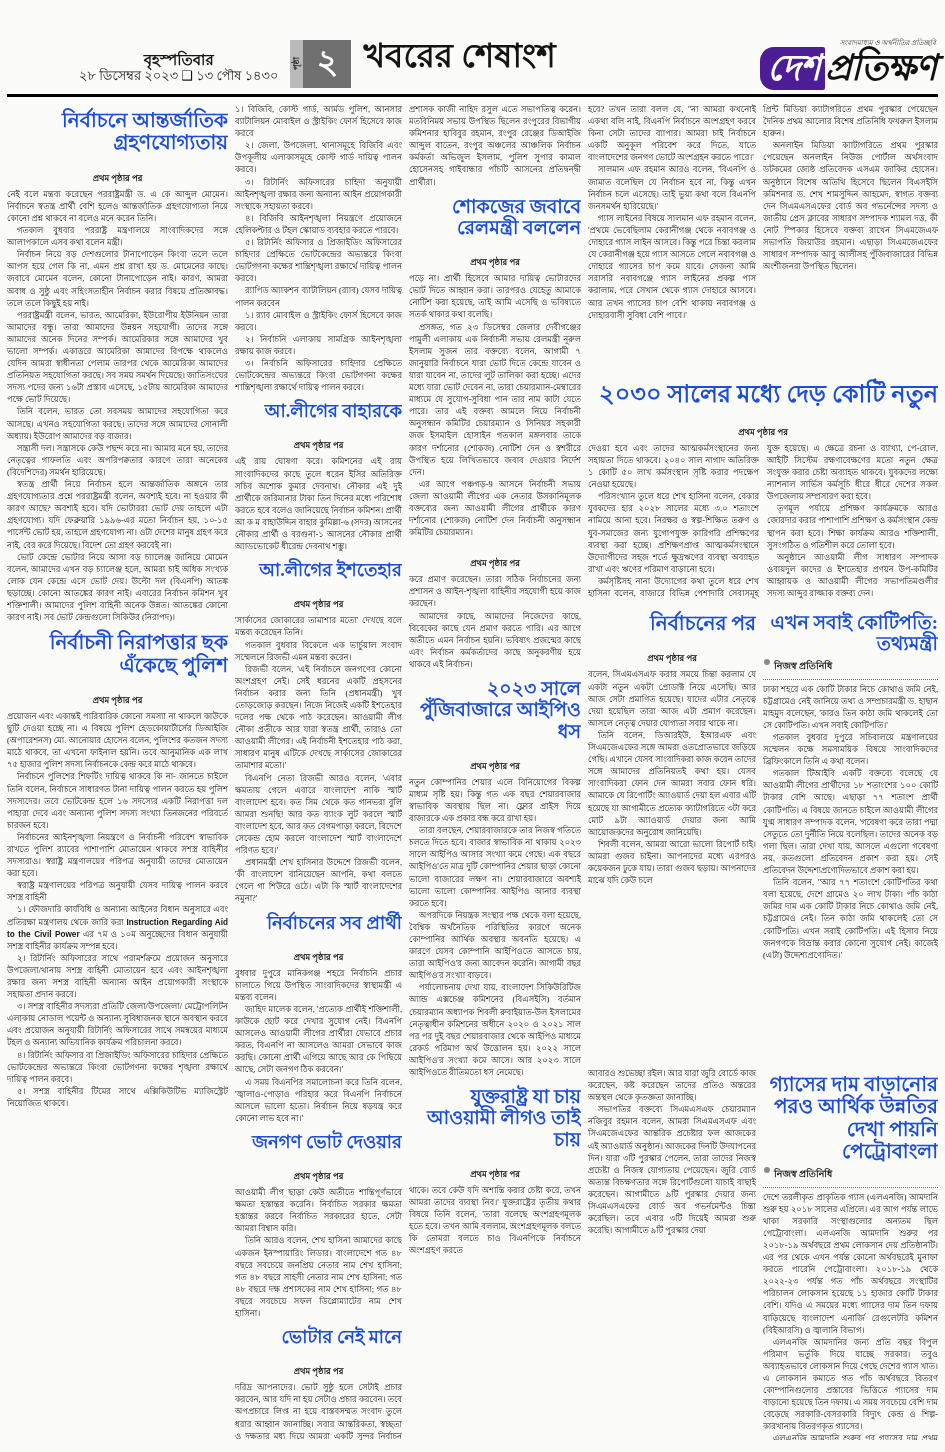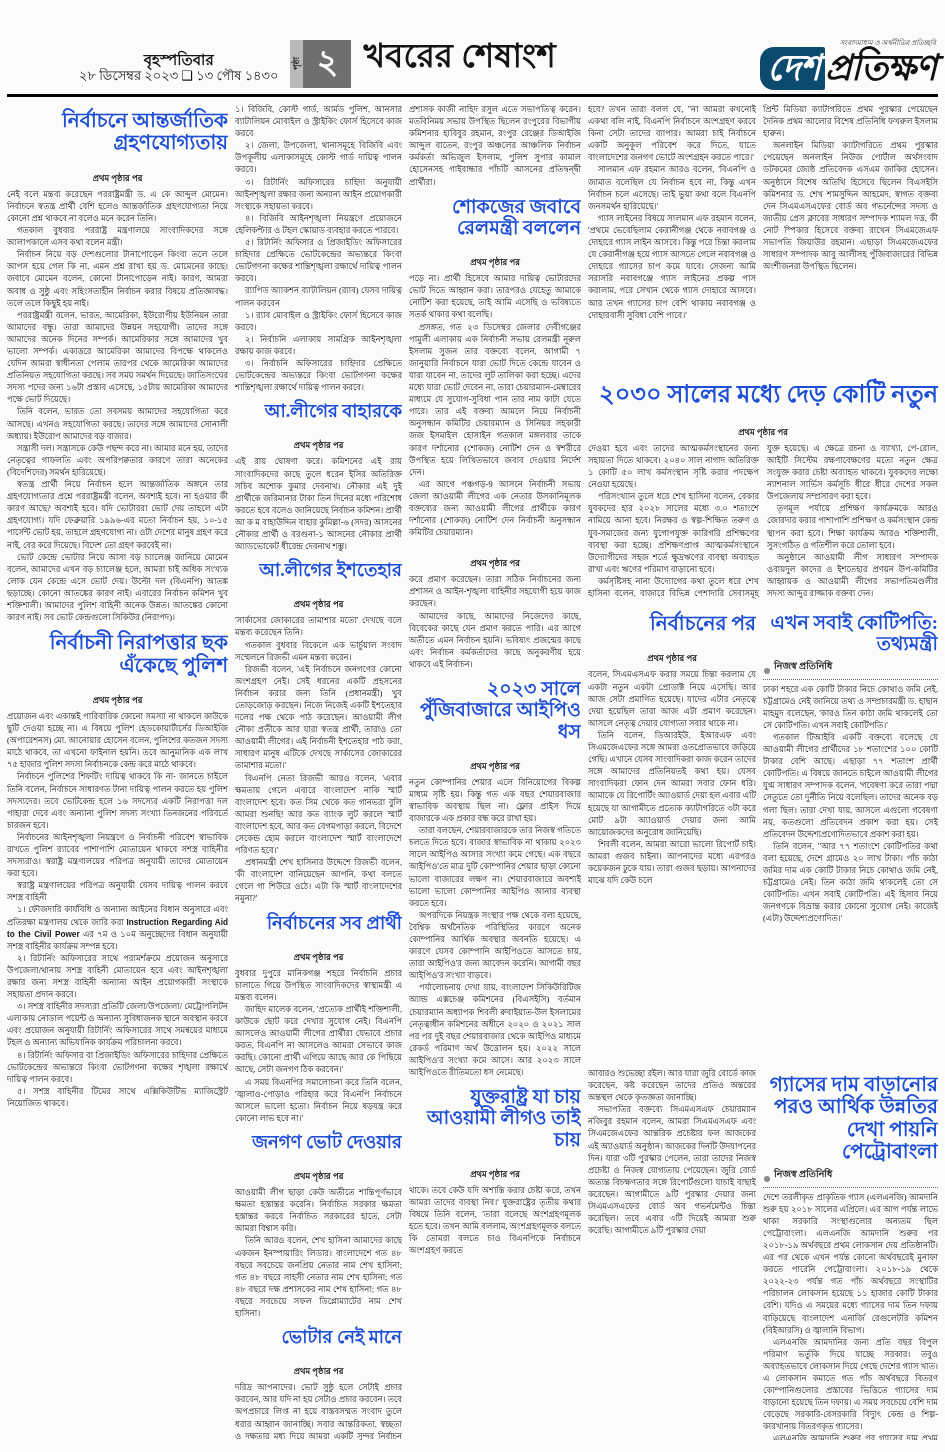--- a/index.html
+++ b/index.html
@@ -16,21 +16,21 @@
   .page-tab { display:flex; align-items:stretch; height:48px; }
   .page-label { background:#b9b9b9; color:#222; writing-mode:vertical-rl; transform:rotate(180deg);
                 font-size:8px; font-weight:bold; display:flex; align-items:center; justify-content:center;
                 width:13px; }
   .page-num { background:#6f6f6f; color:#fff; font-size:33px; font-weight:bold; width:48px;
               display:flex; align-items:center; justify-content:center; }
   .section-title { font-size:33px; font-weight:bold; letter-spacing:0; padding-bottom:2px;font-family:Liberation Serif, serif; }
   .masthead { margin-left:auto; text-align:right; padding-bottom:2px;font-style:italic; }
   .tagline { font-size:7px; color:#333; margin-bottom:1px; }
   .brand { font-size:36px; font-weight:bold; line-height:1; letter-spacing:-1px; white-space:nowrap; }
-  .brand-first { background:#0c4a6e; color:#fff; padding:1px 5px 2px 7px; border-radius:14px 2px 2px 14px; }
+  .brand-first { background:#4c1d95; color:#fff; padding:1px 5px 2px 7px; border-radius:14px 2px 2px 14px; }
   .brand-rest { color:#111; }
   .head-rule { border-top:3px solid #000; margin:2px 0 7px; }
 
   
   .columns { display:flex; gap:7px; height:1336px; overflow:hidden; }
   .col { overflow:hidden; }
   .col-1 { width:221px; flex:none; }
   .col-2 { width:167px; flex:none; }
   .col-3 { width:172px; flex:none; }
   .right-group { flex:1; display:flex; flex-direction:column; overflow:hidden; }
@@ -42,21 +42,21 @@
   .rg-row-3 { height:372px; }
 
   
   article { margin-bottom:7px; }
   article h2 { text-align:right; font-weight:bold; line-height:1.12; margin:5px 0 1px; color:#1d4ed8; }
   .hl-xl  { font-size:24px; }
   .hl-lg  { font-size:20px; }
   .hl-md2 { font-size:19px; }
   .hl-md  { font-size:18px; }
   .cont { text-align:center; font-size:8.5px; font-weight:bold; margin:18px 0 3px; }
-  .byline { display:flex; align-items:flex-end; gap:4px; font-size:9.5px; font-weight:bold;
+  .byline { display:flex; align-items:flex-start; gap:4px; font-size:9.5px; font-weight:bold;
             border-bottom:1px dotted #666; padding:3px 1px 5px; margin-bottom:4px; }
   .byline .dot { width:6px; height:6px; border-radius:50%; background:#8a8a8a; flex:none; }
   article p { font-size:8.4px; line-height:1.44; text-align:justify; text-indent:10px;
               word-break:break-word; }
   article .body > p:first-child { text-indent:0; }
   .two-col { column-count:2; column-gap:8px; }
   b { font-family:"Liberation Sans","DejaVu Sans",sans-serif; font-size:8.2px; }
 </style>
 </head>
 <body>
@@ -259,20 +259,21 @@
           </div>
         <div class="col rg-right">
             <article>
               <h2 class="hl-md2">এখন সবাই কোটিপতি: তথ্যমন্ত্রী</h2>
               <div class="byline">
                 <span class="dot"></span>
                 <span>নিজস্ব প্রতিনিধি</span>
               </div>
               <div class="body">
                 <p>ঢাকা শহরে এক কোটি টাকার নিচে কোথাও জমি নেই, চট্টগ্রামেও নেই জানিয়ে তথ্য ও সম্প্রচারমন্ত্রী ড. হাছান মাহমুদ বলেছেন, 'কারও তিন কাঠা জমি থাকলেই তো সে কোটিপতি। এখন সবাই কোটিপতি।'</p>
+                <p>গতকাল বুধবার দুপুরে সচিবালয়ে মন্ত্রণালয়ের সম্মেলন কক্ষে সমসাময়িক বিষয়ে সাংবাদিকদের ব্রিফিংকালে তিনি এ কথা বলেন।</p>
                 <p>গতকাল টিআইবি একটি বক্তব্যে বলেছে যে আওয়ামী লীগের প্রার্থীদের ১৮ শতাংশের ১০০ কোটি টাকার বেশি আছে। এছাড়া ৭৭ শতাংশ প্রার্থী কোটিপতি। এ বিষয়ে জানতে চাইলে আওয়ামী লীগের যুগ্ম সাধারণ সম্পাদক বলেন, 'গবেষণা করে তারা পদ্মা সেতুতে তো দুর্নীতি নিয়ে বলেছিল। তাদের অনেক বড় গলা ছিল। তারা দেখা যায়, আসলে এগুলো গবেষণা নয়, কতগুলো প্রতিবেদন প্রকাশ করা হয়। সেই প্রতিবেদন উদ্দেশ্যপ্রণোদিতভাবে প্রকাশ করা হয়।</p>
                 <p>তিনি বলেন, "আর ৭৭ শতাংশে কোটিপতির কথা বলা হয়েছে, দেশে গ্রামেও ২০ লাখ টাকা। পাঁচ কাঠা জমির দাম এক কোটি টাকার নিচে কোথাও জমি নেই, চট্টগ্রামেও নেই। তিন কাঠা জমি থাকলেই তো সে কোটিপতি। এখন সবাই কোটিপতি। এই হিসাব নিয়ে জনগণকে বিভ্রান্ত করার কোনো সুযোগ নেই। কাজেই (এটা) উদ্দেশ্যপ্রণোদিত।'</p>
               </div>
             </article>
           </div>
       </div>
       <div class="rg-row rg-row-3">
         <div class="col rg-left">
             <article>
               <div class="body">

